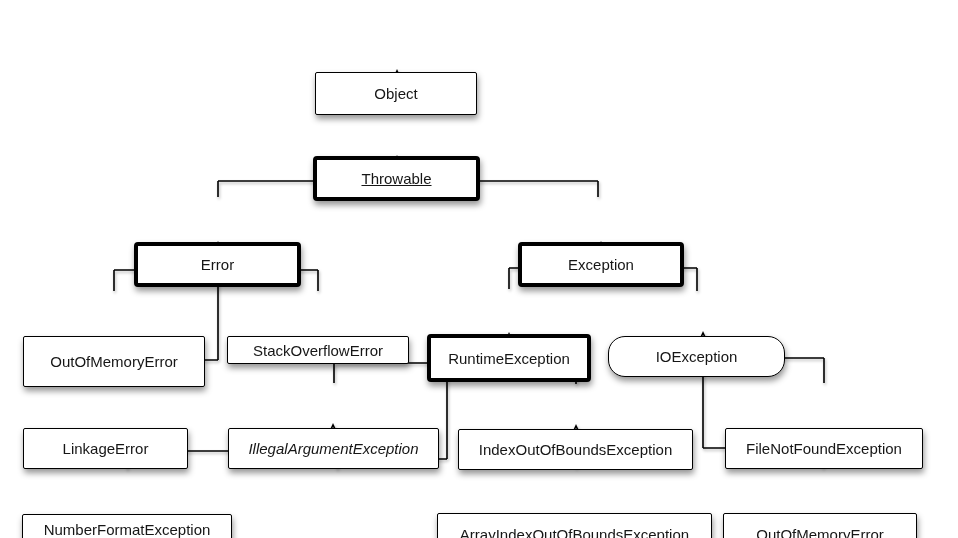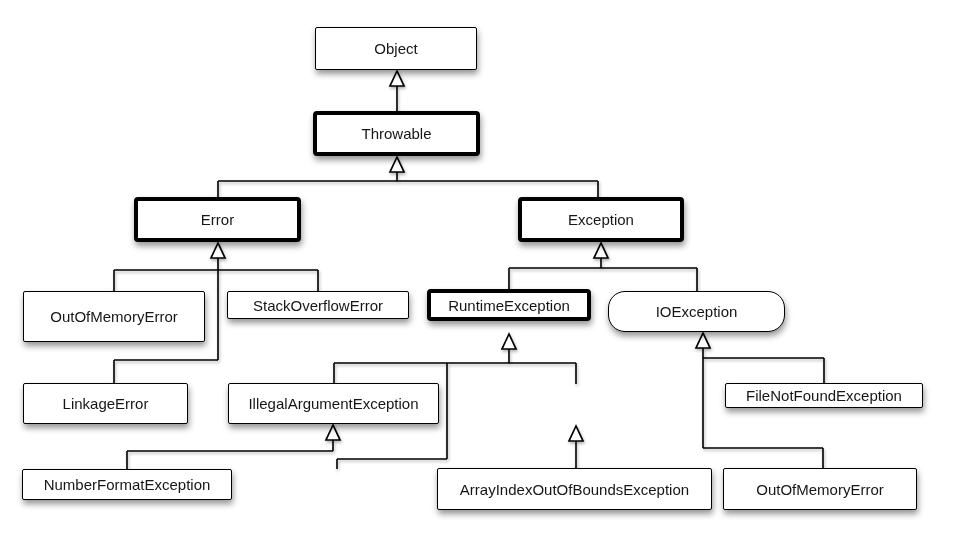--- a/index.html
+++ b/index.html
@@ -35,20 +35,21 @@
     align-items: center;
     justify-content: center;
     background: #ffffff;
     border: 1.8px solid #000000;
     border-radius: 2px;
     box-shadow: 1px 4px 6px rgba(0,0,0,0.42);
     font-size: 15px;
     color: #161616;
     white-space: nowrap;
     text-align: center;
+    margin-top: 45px;
   }
   .node.bold {
     border-width: 4.5px;
     border-radius: 4px;
   }
 </style>
 </head>
 <body>
 
 <div class="stage">
@@ -90,27 +91,28 @@
       <path class="tri" d="M576,426 L569,441 H583 Z"></path>
     </g>
 
     <g>
       <path class="seg" d="M703,348 V448 M703,358 H824 M824,358 V383 M703,448 H823 M823,448 V468"></path>
       <path class="tri" d="M703,333 L696,348 H710 Z"></path>
     </g>
   </svg>
 
   <div class="node" style="left:315px; top:27px;  width:162px; height:43px;">Object</div>
-  <div class="node bold" style="left:313px; top:111px; width:167px; height:45px;">Throwable</div>
+  <div class="node bold" style="left:313px; top:111px; width:167px; height:45px;text-decoration:underline;">Throwable</div>
   <div class="node bold" style="left:134px; top:197px; width:167px; height:45px;">Error</div>
   <div class="node bold" style="left:518px; top:197px; width:166px; height:45px;">Exception</div>
   <div class="node" style="left:23px;  top:291px; width:182px; height:51px;">OutOfMemoryError</div>
   <div class="node" style="left:227px; top:291px; width:182px; height:28px;">StackOverflowError</div>
-  <div class="node bold" style="left:427px; top:289px; width:164px; height:32px;">RuntimeException</div>
+  <div class="node bold" style="left:427px; top:289px; width:164px; height:48px;">RuntimeException</div>
   <div class="node" style="left:608px; top:291px; width:177px; height:41px;border-radius:17px;">IOException</div>
   <div class="node" style="left:23px;  top:383px; width:165px; height:41px;">LinkageError</div>
-  <div class="node" style="left:228px; top:383px; width:211px; height:41px;">IllegalArgumentException</div>
-  <div class="node" style="left:725px; top:383px; width:198px; height:25px;">FileNotFoundException</div>
+  <div class="node" style="left:228px; top:383px; width:211px; height:41px;font-style:italic;">IllegalArgumentException</div>
+  <div class="node" style="left:458px; top:384px; width:235px; height:41px;">IndexOutOfBoundsException</div>
+  <div class="node" style="left:725px; top:383px; width:198px; height:41px;">FileNotFoundException</div>
   <div class="node" style="left:22px;  top:469px; width:210px; height:31px;">NumberFormatException</div>
   <div class="node" style="left:437px; top:468px; width:275px; height:42px;">ArrayIndexOutOfBoundsException</div>
   <div class="node" style="left:723px; top:468px; width:194px; height:42px;">OutOfMemoryError</div>
 
 </div>
 
 </body></html>

